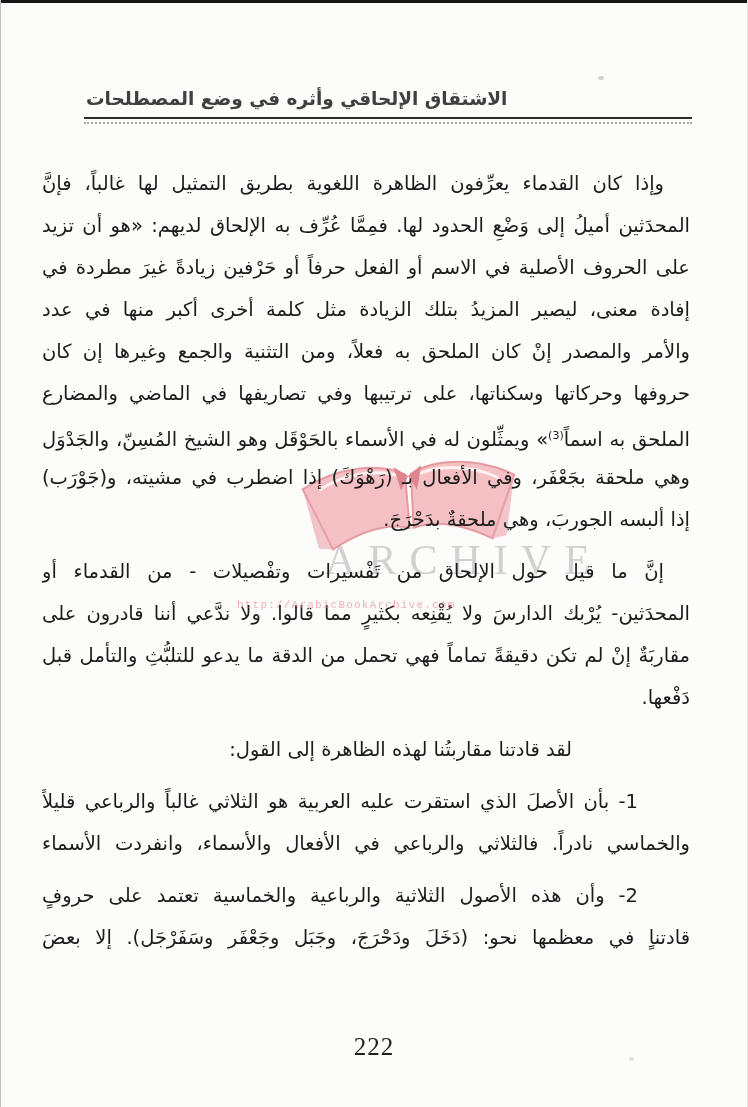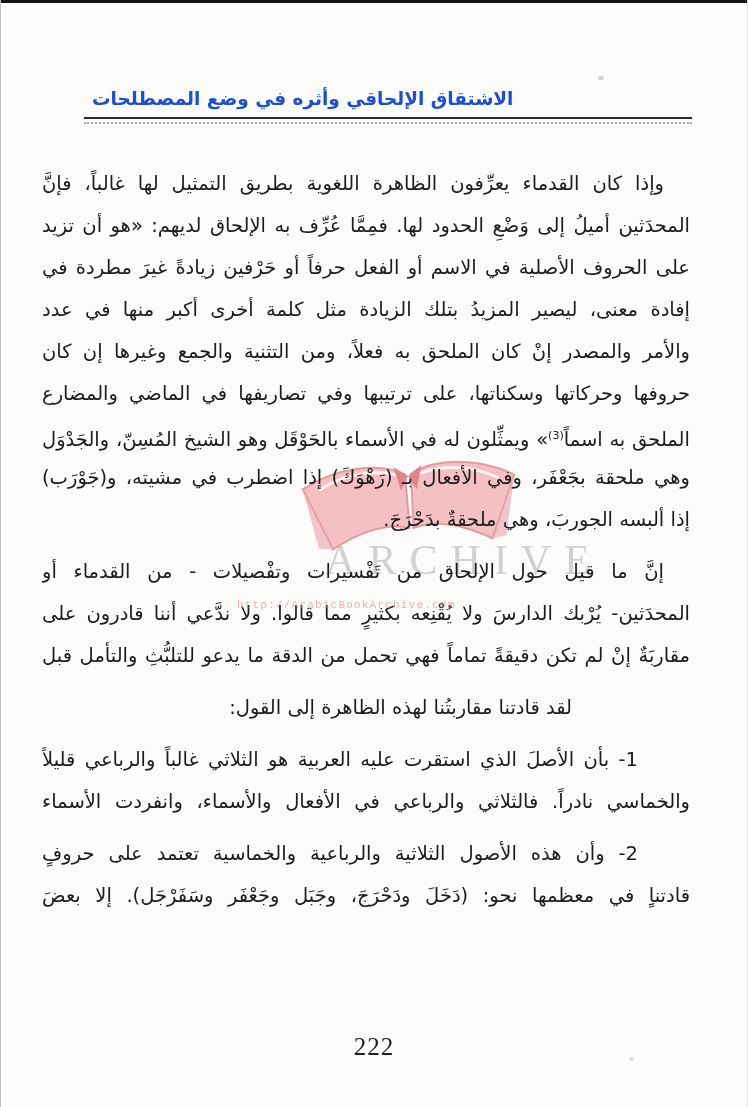--- a/index.html
+++ b/index.html
@@ -17,23 +17,23 @@
   }
   
   .top-edge{position:absolute;left:0;top:0;width:748px;height:3px;background:#151515;}
   .left-edge{position:absolute;left:0;top:0;width:1px;height:1107px;background:#c2c2c2;}
   .right-edge{position:absolute;right:0;top:0;width:1px;height:1107px;background:#e3e3e1;}
   .speck1{position:absolute;left:598px;top:76px;width:6px;height:4px;background:#c8c8c6;border-radius:50%;opacity:.8;}
   .speck2{position:absolute;left:629px;top:1057px;width:5px;height:4px;background:#d6d6d4;border-radius:50%;opacity:.8;}
 
   
   .running-head{
-    position:absolute;left:92px;top:88px;
+    position:absolute;left:86px;top:88px;
     direction:rtl;
-    font-size:18.5px;font-weight:bold;color:#1d4ed8;
+    font-size:18.5px;font-weight:bold;color:#404040;
     letter-spacing:0px;white-space:nowrap;
   }
   .head-rule{
     position:absolute;left:84px;right:56px;top:117px;
     height:2px;background:#2b2b2b;
   }
   .head-rule:after{
     content:"";position:absolute;left:0;right:0;top:5px;
     border-top:2px dotted #8a8a8a;opacity:.75;
   }
@@ -132,20 +132,21 @@
         <div class="line j">والأمر والمصدر إنْ كان الملحق به فعلاً، ومن التثنية والجمع وغيرها إن كان</div>
         <div class="line j">حروفها وحركاتها وسكناتها، على ترتيبها وفي تصاريفها في الماضي والمضارع</div>
         <div class="line j">الملحق به اسماً<sup>(3)</sup>» ويمثِّلون له في الأسماء بالحَوْقَل وهو الشيخ المُسِنّ، والجَدْوَل</div>
         <div class="line j">وهي ملحقة بجَعْفَر، وفي الأفعال بـ (رَهْوَكَ) إذا اضطرب في مشيته، و(جَوْرَب)</div>
         <div class="line e">إذا ألبسه الجوربَ، وهي ملحقةٌ بدَحْرَجَ.</div>
       </div>
       <div class="para">
         <div class="line j ind-sm">إنَّ ما قيل حول الإلحاق من تَفْسيرات وتفْصيلات - من القدماء أو</div>
         <div class="line j">المحدَثين- يُرْبك الدارسَ ولا يُقْنِعه بكثيرٍ مما قالوا. ولا ندَّعي أننا قادرون على</div>
         <div class="line j">مقاربَةٌ إنْ لم تكن دقيقةً تماماً فهي تحمل من الدقة ما يدعو للتلبُّثِ والتأمل قبل</div>
+        <div class="line e">دَفْعها.</div>
       </div>
       <div class="para">
         <div class="line e ind-lg">لقد قادتنا مقاربتُنا لهذه الظاهرة إلى القول:</div>
       </div>
       <div class="para">
         <div class="line j ind-md">1- بأن الأصلَ الذي استقرت عليه العربية هو الثلاثي غالباً والرباعي قليلاً</div>
         <div class="line j">والخماسي نادراً. فالثلاثي والرباعي في الأفعال والأسماء، وانفردت الأسماء بالخماسي.</div>
       </div>
       <div class="para">
         <div class="line j ind-md">2- وأن هذه الأصول الثلاثية والرباعية والخماسية تعتمد على حروفٍ</div>

